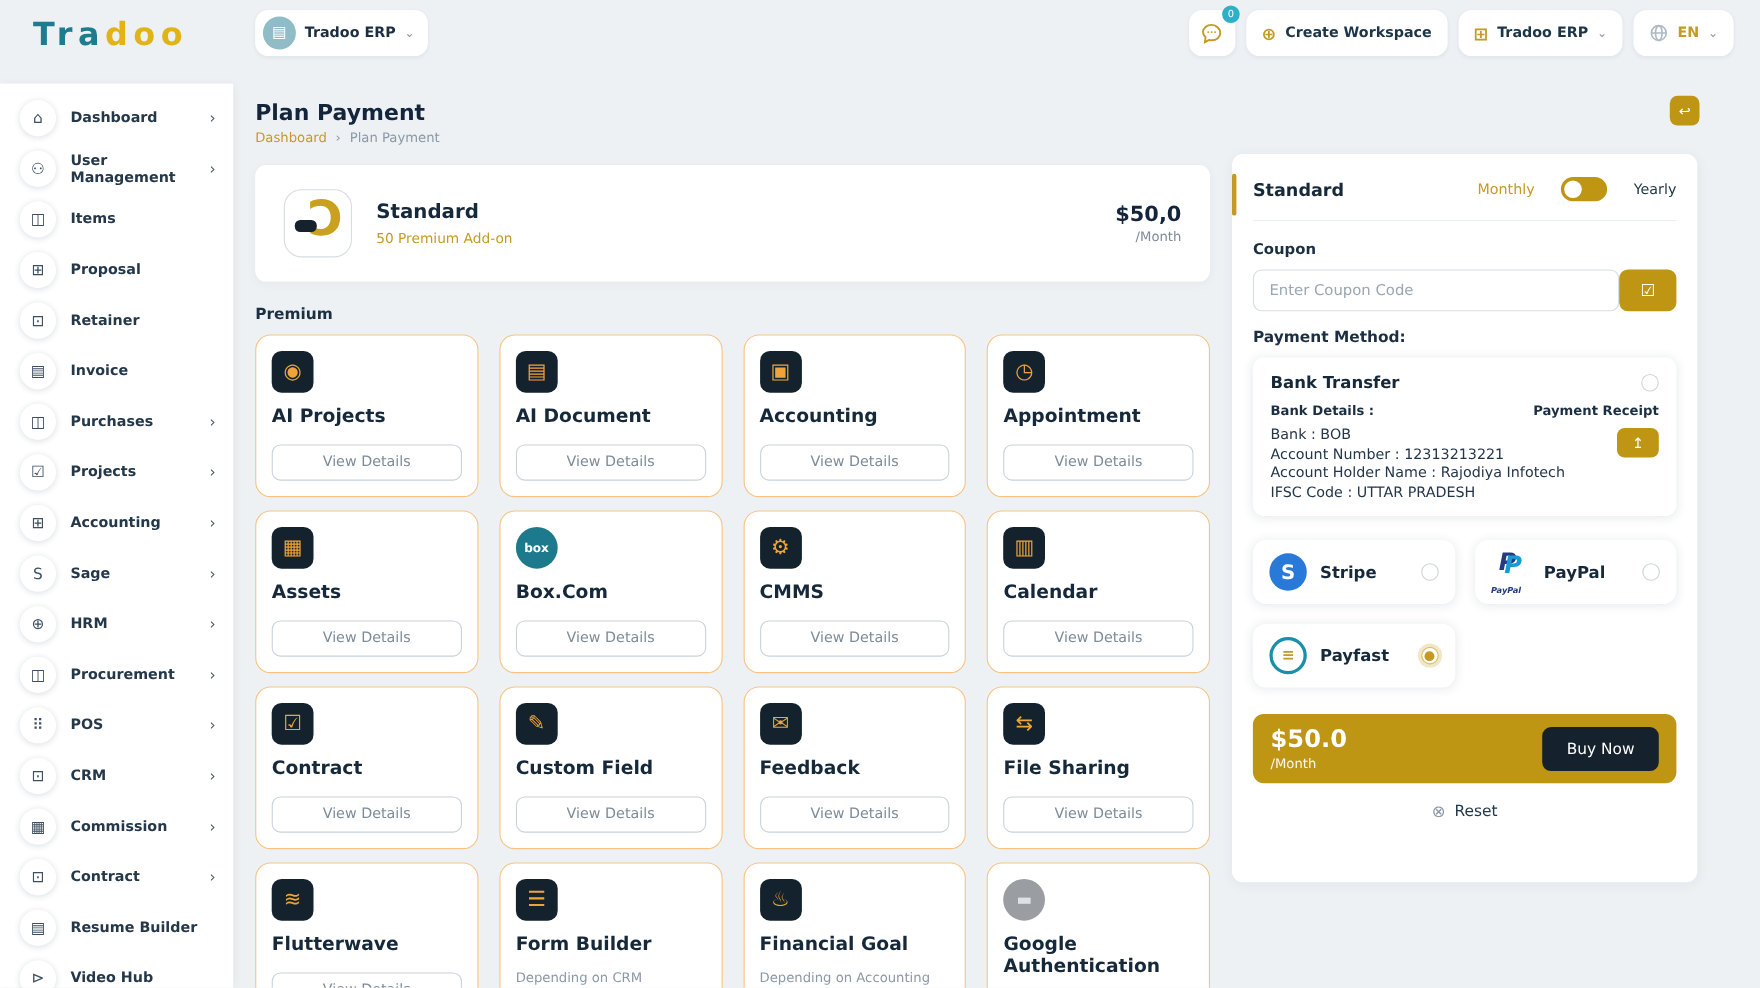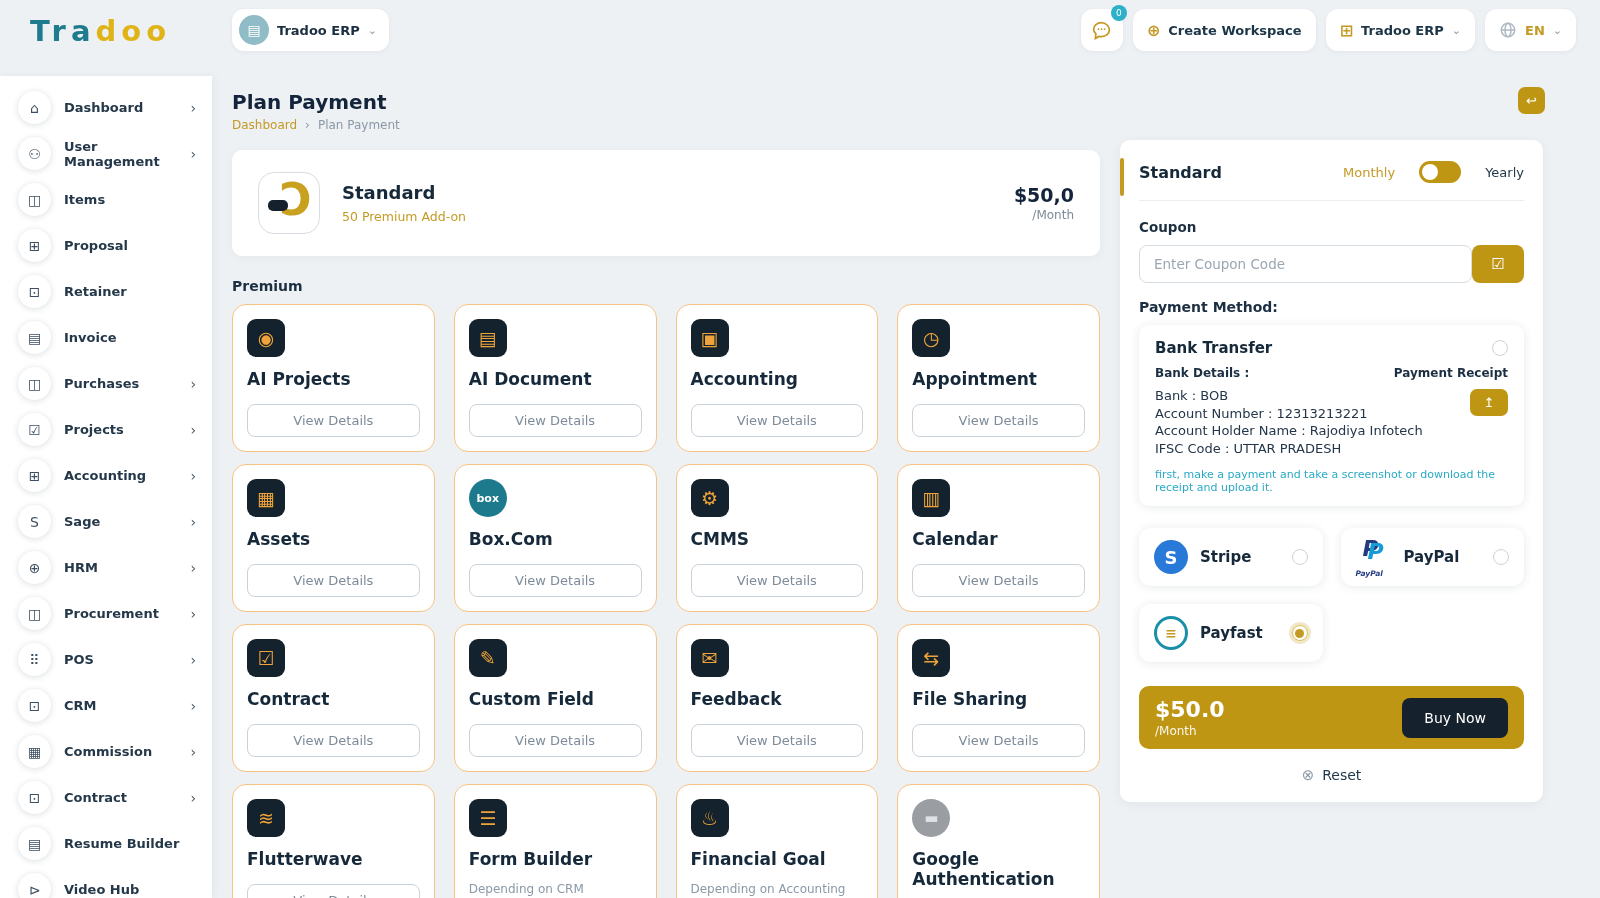--- a/index.html
+++ b/index.html
@@ -398,21 +398,20 @@
       <span>Bank Details :</span>
       <span>Payment Receipt</span>
     </div>
     <div class="bank-lines">
       <div>Bank : BOB</div>
       <div>Account Number : 12313213221</div>
       <div>Account Holder Name : Rajodiya Infotech</div>
       <div>IFSC Code : UTTAR PRADESH</div>
     </div>
     <button class="upload-btn"><span>↥</span></button>
-    <div class="bank-note">first, make a payment and take a screenshot or download the receipt and upload it.</div>
   </div>
 
   <div class="gw-grid">
     <div class="gw-card">
       <span class="stripe-logo">S</span>
       <span class="gw-name">Stripe</span>
       <span class="radio"></span>
     </div>
     <div class="gw-card">
       <span class="paypal-logo">

